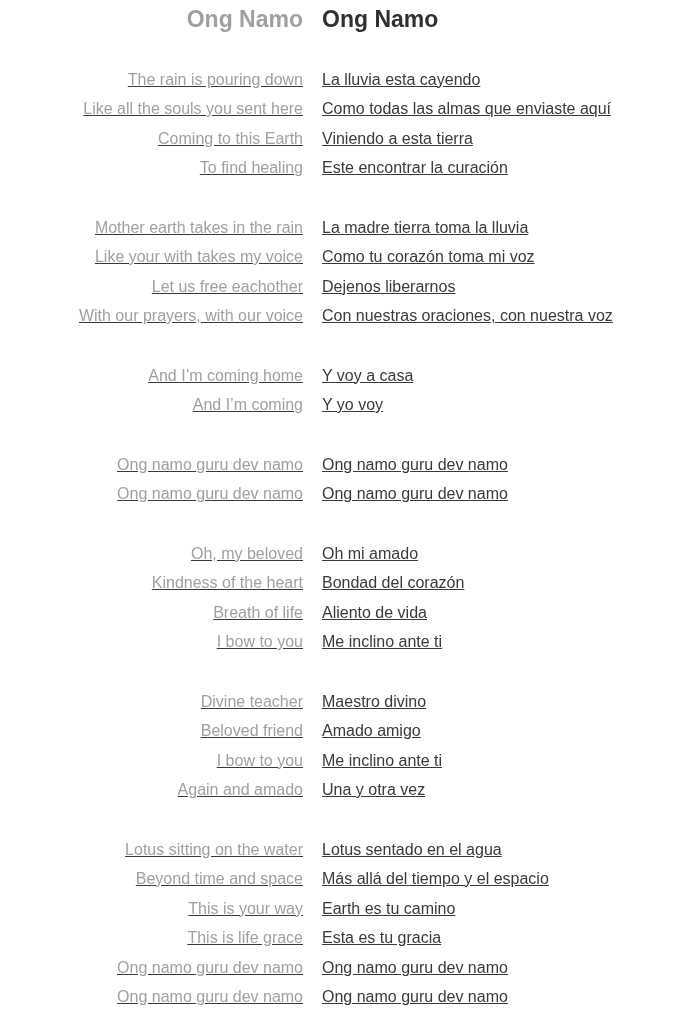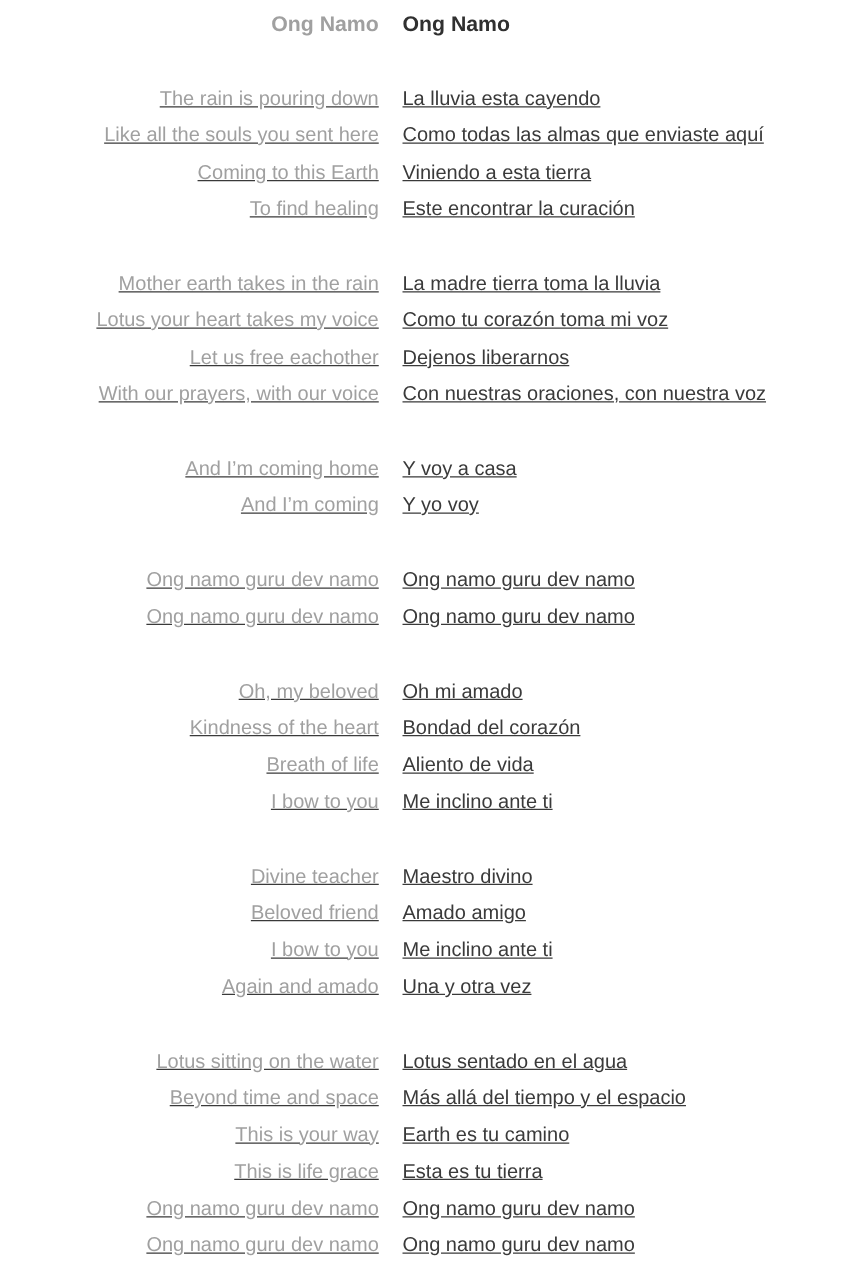--- a/index.html
+++ b/index.html
@@ -36,21 +36,21 @@
   }
   .col-right {
     flex: 1;
     margin-left: 19px;
     text-align: left;
     color: var(--translation-color);
     padding-right: 8px;
   }
   .title-row {
     font-weight: bold;
-    font-size: 17px;
+    font-size: 23px;
   }
   .title-row .col-right {
     color: #303030;
   }
   .stanza {
     margin-top: 30px;
     text-decoration: underline;
   }
 </style>
 </head>
@@ -81,21 +81,21 @@
     <div class="col-left">To find healing</div>
     <div class="col-right">Este encontrar la curación</div>
   </div>
       </section>
       <section class="stanza">
         <div class="row">
     <div class="col-left">Mother earth takes in the rain</div>
     <div class="col-right">La madre tierra toma la lluvia</div>
   </div>
         <div class="row">
-    <div class="col-left">Lotus your heart takes my voice</div>
+    <div class="col-left">Like your with takes my voice</div>
     <div class="col-right">Como tu corazón toma mi voz</div>
   </div>
         <div class="row">
     <div class="col-left">Let us free eachother</div>
     <div class="col-right">Dejenos liberarnos</div>
   </div>
         <div class="row">
     <div class="col-left">With our prayers, with our voice</div>
     <div class="col-right">Con nuestras oraciones, con nuestra voz</div>
   </div>
@@ -164,21 +164,21 @@
         <div class="row">
     <div class="col-left">Beyond time and space</div>
     <div class="col-right">Más allá del tiempo y el espacio</div>
   </div>
         <div class="row">
     <div class="col-left">This is your way</div>
     <div class="col-right">Earth es tu camino</div>
   </div>
         <div class="row">
     <div class="col-left">This is life grace</div>
-    <div class="col-right">Esta es tu tierra</div>
+    <div class="col-right">Esta es tu gracia</div>
   </div>
         <div class="row">
     <div class="col-left">Ong namo guru dev namo</div>
     <div class="col-right">Ong namo guru dev namo</div>
   </div>
         <div class="row">
     <div class="col-left">Ong namo guru dev namo</div>
     <div class="col-right">Ong namo guru dev namo</div>
   </div>
       </section>

